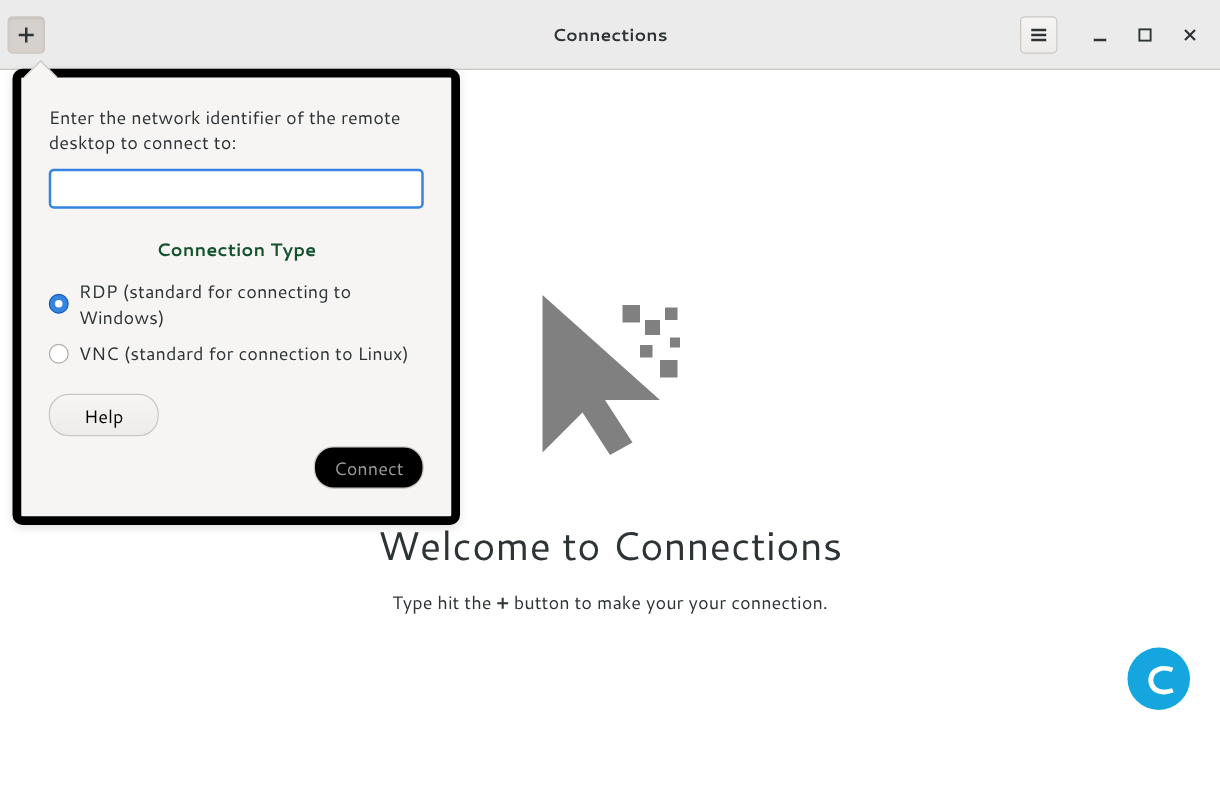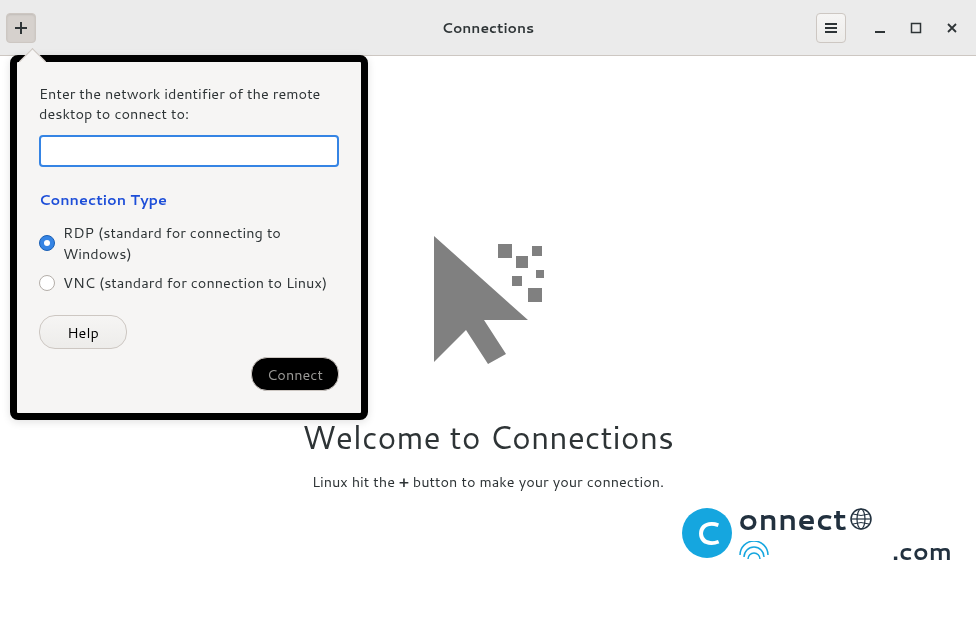--- a/index.html
+++ b/index.html
@@ -97,23 +97,24 @@
       border: 2px solid #3584e4;
       border-radius: 4px;
       padding: 4px 8px;
       font-size: 14px;
       background: #fff;
       outline: none;
     }
     .section-heading {
       font-weight: 700;
       font-size: 14.5px;
-      color: #1d4ed8;
+      color: #14532d;
       margin-top: 22px;
       margin-bottom: 8px;
+      text-align: center;
     }
     .radio-row {
       display: flex;
       align-items: center;
       gap: 8px;
       font-size: 14.5px;
       color: #2e3436;
       padding: 4px 0;
       cursor: pointer;
     }
@@ -210,45 +211,25 @@
     <path d="M6 0 L6 126 L38 94 L60 128 L78 118 L56 84 L100 84 Z" fill="#808080"></path>
     <rect x="70" y="8" width="14" height="14" fill="#808080"></rect>
     <rect x="88" y="20" width="12" height="12" fill="#808080"></rect>
     <rect x="104" y="10" width="10" height="10" fill="#808080"></rect>
     <rect x="84" y="40" width="10" height="10" fill="#808080"></rect>
     <rect x="100" y="52" width="14" height="14" fill="#808080"></rect>
     <rect x="108" y="34" width="8" height="8" fill="#808080"></rect>
   </svg>
   <div class="welcome-title">Welcome to Connections</div>
   <div class="welcome-sub">
-    <span>Linux hit the </span><span class="plus">+</span><span> button to make your your connection.</span>
+    <span>Type hit the </span><span class="plus">+</span><span> button to make your your connection.</span>
   </div>
 
   <div class="watermark">
     <div class="c-circle">C</div>
-    <div style="display:flex;align-items:flex-start;flex-direction:column;">
-      <div style="display:flex;align-items:center;">
-        <span class="c-text">onnect</span>
-        <svg width="24" height="24" viewBox="0 0 24 24" style="margin-left:2px;">
-          <circle cx="12" cy="12" r="10" fill="none" stroke="#22313f" stroke-width="1.5"></circle>
-          <ellipse cx="12" cy="12" rx="4" ry="10" fill="none" stroke="#22313f" stroke-width="1.2"></ellipse>
-          <line x1="2" y1="12" x2="22" y2="12" stroke="#22313f" stroke-width="1.2"></line>
-          <path d="M4 7 Q12 10 20 7" fill="none" stroke="#22313f" stroke-width="1"></path>
-          <path d="M4 17 Q12 14 20 17" fill="none" stroke="#22313f" stroke-width="1"></path>
-        </svg>
-      </div>
-      <div style="display:flex;align-items:center;gap:2px;margin-top:-6px;">
-        <svg width="32" height="20" viewBox="0 0 32 20">
-          <path d="M2 14 A14 14 0 0 1 30 14" fill="none" stroke="#15a6df" stroke-width="1.5"></path>
-          <path d="M6 16 A10 10 0 0 1 26 16" fill="none" stroke="#15a6df" stroke-width="1.5"></path>
-          <path d="M10 18 A6 6 0 0 1 22 18" fill="none" stroke="#15a6df" stroke-width="1.5"></path>
-        </svg>
-        <span style="font-size:24px;font-weight:700;color:#22313f;margin-left:120px;">.com</span>
-      </div>
-    </div>
   </div>
 </div>
 
 <div class="popover">
   <div class="prompt">Enter the network identifier of the remote desktop to connect to:</div>
   <input type="text" value="" style="">
   <div class="section-heading">Connection Type</div>
 
   <div class="radio-row">
     <div class="radio selected"></div>

